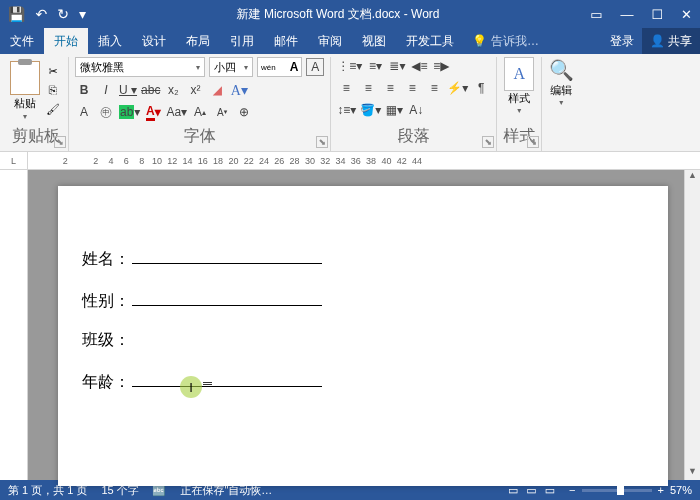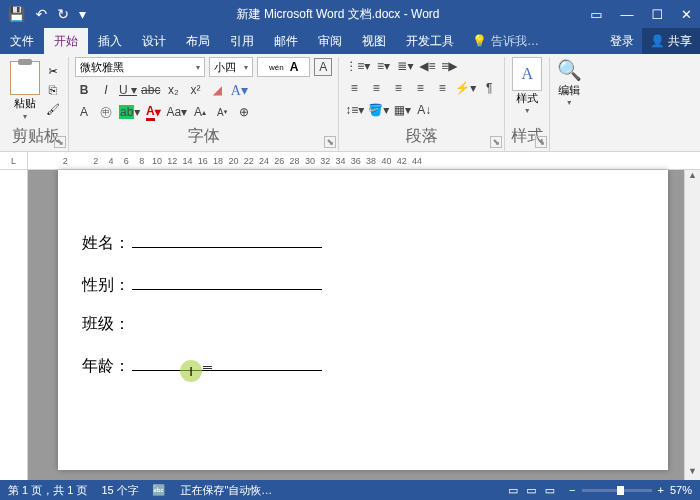--- a/index.html
+++ b/index.html
@@ -5,21 +5,21 @@
 *{box-sizing:border-box;margin:0;padding:0;font-family:"Microsoft YaHei",sans-serif}
 body{width:700px;height:500px;background:#fff;overflow:hidden;font-size:12px}
 .titlebar{height:28px;background:#2b579a;color:#fff;display:flex;align-items:center;padding:0 8px}
 .titlebar .qat{display:flex;gap:10px;align-items:center}
 .titlebar .qat span{font-size:14px}
 .titlebar .title{flex:1;text-align:center;font-size:12px}
 .titlebar .winbtns{display:flex;gap:18px;align-items:center}
 .titlebar .winbtns span{font-size:13px}
 .tabs{height:26px;background:#2b579a;display:flex;align-items:center;color:#fff;font-size:12px}
 .tab{padding:0 10px;height:26px;display:flex;align-items:center;cursor:pointer}
-.tab.active{background:#f3f3f3;color:#701a75}
+.tab.active{background:#f3f3f3;color:#0369a1}
 .tabs .tell{flex:1;padding-left:8px;color:#c8d6ec;display:flex;align-items:center;gap:4px}
 .tabs .login{padding:0 8px}
 .tabs .share{background:#1e3f73;padding:0 8px;height:26px;display:flex;align-items:center;gap:3px}
 .ribbon{height:98px;background:#f3f3f3;border-bottom:1px solid #d4d4d4;display:flex;padding:3px 4px 0}
 .group{border-right:1px solid #d4d4d4;padding:0 6px 2px;display:flex;flex-direction:column;position:relative}
 .group:last-child{border-right:none}
 .glabel{text-align:center;font-size:16px;color:#666;padding:2px 0}
 .dlg{position:absolute;right:2px;bottom:3px;font-size:9px;color:#888;border:1px solid #bbb;width:12px;height:12px;display:flex;align-items:center;justify-content:center}
 .gbody{flex:1;display:flex;align-items:flex-start;gap:4px}
 .clipboard .gbody{flex-direction:column;align-items:center;gap:2px}
@@ -34,33 +34,33 @@
 .combo{height:20px;border:1px solid #c0c0c0;background:#fff;display:flex;align-items:center;padding:0 4px;font-size:11px;justify-content:space-between}
 .combo .dd{color:#666;font-size:8px}
 .btn{min-width:18px;height:18px;display:flex;align-items:center;justify-content:center;font-size:12px;color:#444}
 .bold{font-weight:bold}
 .italic{font-style:italic}
 .uline{text-decoration:underline}
 .strike{text-decoration:line-through}
 .redA{color:#c00;font-weight:bold}
 .hiA{background:#22c55e;padding:0 1px}
 .blueA{color:#4472c4;font-family:serif;font-size:14px}
-.pingroup{display:flex;align-items:center;gap:6px;border:1px solid #c0c0c0;padding:1px 11px;background:#fff;height:20px}
+.pingroup{display:flex;align-items:center;gap:14px;border:1px solid #c0c0c0;padding:1px 3px;background:#fff;height:20px}
 .paragrp .gbody{flex-direction:column;gap:4px}
 .stylegrp .gbody{flex-direction:column;align-items:center}
 .styleicon{width:30px;height:34px;border:1px solid #c0c0c0;background:#fff;display:flex;align-items:center;justify-content:center;font-size:16px;color:#4472c4;font-family:serif}
 .editgrp .gbody{flex-direction:column;align-items:center}
 .editicon{width:26px;height:26px;font-size:20px;display:flex;align-items:center;justify-content:center}
 .rulerbar{height:18px;background:#fff;border-bottom:1px solid #d4d4d4;display:flex;align-items:center;font-size:9px;color:#666}
 .rulerbar .corner{width:28px;height:18px;border-right:1px solid #d4d4d4;display:flex;align-items:center;justify-content:center}
 .rulerbar .nums{flex:1;display:flex;padding-left:30px;gap:1px}
 .rulerbar .nums span{width:14.3px;text-align:center}
 .docarea{display:flex;height:310px;background:#999;position:relative}
 .vruler{width:28px;background:#fff;border-right:1px solid #d4d4d4}
-.page{margin:0 0 0 30px;width:610px;height:300px;background:#fff;box-shadow:0 0 6px rgba(0,0,0,.3);padding:60px 24px 0 24px;position:relative}
+.page{margin:16px 0 0 30px;width:610px;height:300px;background:#fff;box-shadow:0 0 6px rgba(0,0,0,.3);padding:60px 24px 0 24px;position:relative}
 .fld{font-size:16px;margin-bottom:18px;display:flex;align-items:baseline}
 .fld .lbl{color:#000}
 .fld .line{display:inline-block;border-bottom:1px solid #000;width:190px;margin-left:2px;height:18px}
 .cursor-dot{position:absolute;width:22px;height:22px;border-radius:50%;background:rgba(169,208,66,.6);display:flex;align-items:center;justify-content:center;font-size:13px}
 .cursor-dot::after{content:"";position:absolute;right:-10px;top:6px;width:9px;height:1px;border-top:1px solid #333;border-bottom:1px solid #333}
 .scroll-v{width:16px;background:#f0f0f0;border-left:1px solid #d4d4d4;position:absolute;right:0;top:0;bottom:0;display:flex;flex-direction:column;align-items:center}
 .scroll-v .arr{height:14px;font-size:9px;color:#666}
 .status{height:20px;background:#2b579a;color:#fff;display:flex;align-items:center;font-size:11px;padding:0 8px;gap:14px}
 .status .spacer{flex:1}
 .status .views{display:flex;gap:8px}

